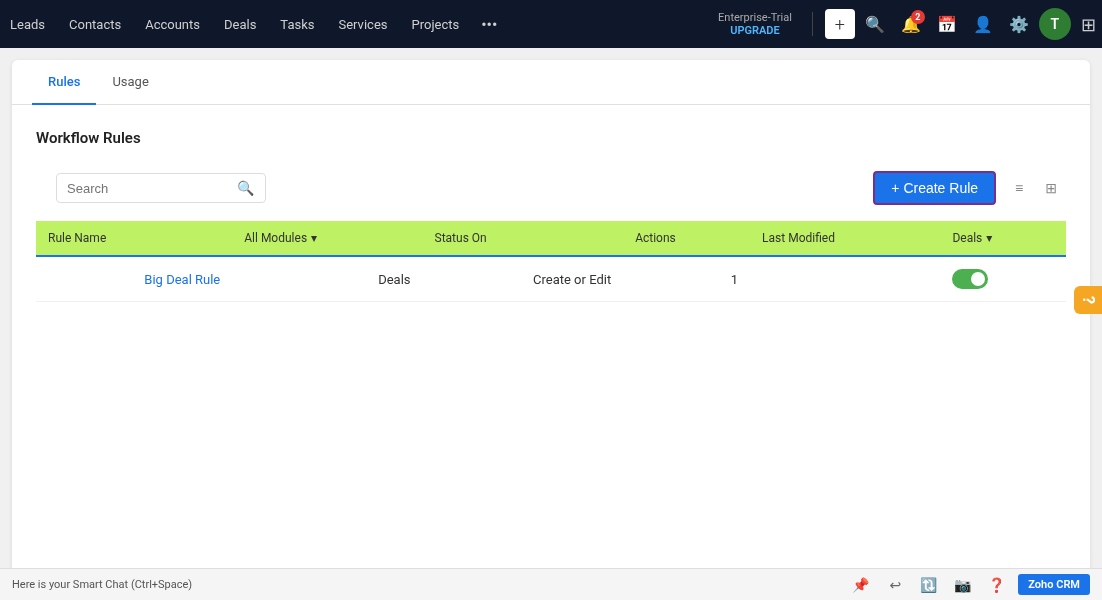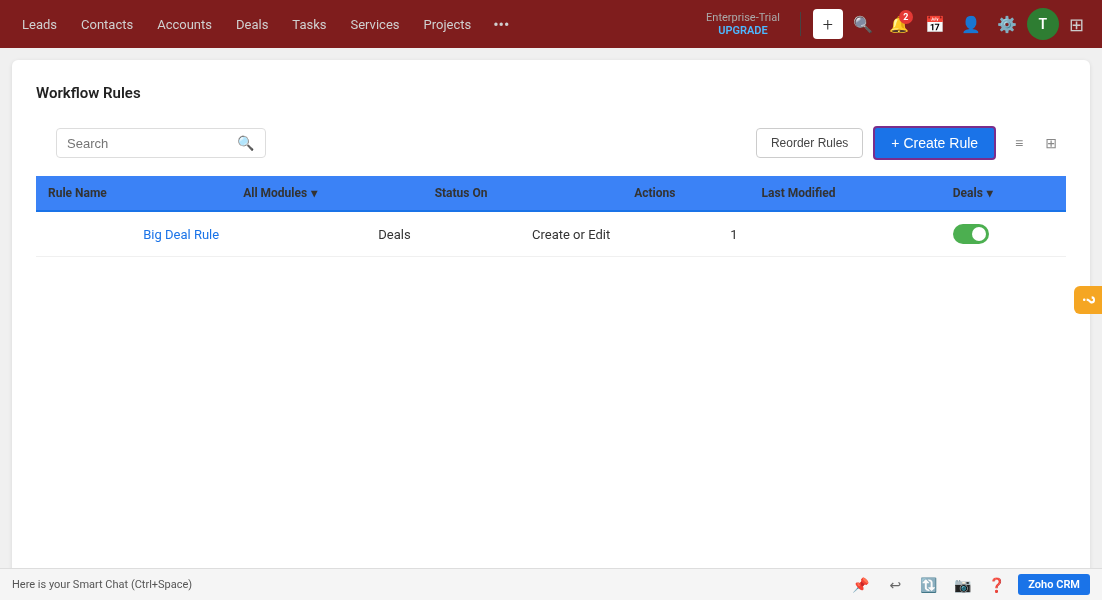--- a/index.html
+++ b/index.html
@@ -1,24 +1,24 @@
 <!DOCTYPE html>
 <html><head>
   <meta charset="utf-8">
   <style>
     * { box-sizing: border-box; margin: 0; padding: 0; }
     body { font-family: -apple-system, BlinkMacSystemFont, 'Segoe UI', Roboto, sans-serif; background: #f0f0f0; font-size: 13px; }
 
     
     .topnav {
-      background: #7f1d1d;
+      background: #0f172a;
       display: flex;
       align-items: center;
       height: 48px;
-      padding: 0 12px;
+      padding: 0 0;
       gap: 4px;
       color: #ccc;
     }
     .nav-item {
       color: #d0d0d0;
       padding: 6px 10px;
       cursor: pointer;
       font-size: 13px;
       border-radius: 4px;
       white-space: nowrap;
@@ -154,22 +154,22 @@
     .view-btn {
       padding: 6px 8px; cursor: pointer; color: #888; font-size: 14px;
       border: 1px solid transparent; border-radius: 3px;
     }
 
     
     .rules-table { width: 100%; border-collapse: collapse; }
     .rules-table thead tr { border-bottom: 2px solid #1a73e8; }
     .rules-table th {
       text-align: left; padding: 10px 12px;
-      font-size: 12px; font-weight: 700; color: #333;
-      background: #3b82f6;
+      font-size: 12px; font-weight: 400; color: #333;
+      background: #bef264;
     }
     .th-with-arrow { display: flex; align-items: center; gap: 4px; cursor: pointer; }
     .rules-table td { padding: 12px 12px; font-size: 13px; color: #333; border-bottom: 1px solid #f0f0f0; text-align: right; }
     .rule-link { color: #1a73e8; cursor: pointer; text-decoration: none; }
 
     
     .toggle {
       width: 36px; height: 20px;
       background: #4caf50;
       border-radius: 10px;
@@ -256,31 +256,34 @@
   </div>
   <div class="nav-icon-btn">📅</div>
   <div class="nav-icon-btn">👤</div>
   <div class="nav-icon-btn">⚙️</div>
   <div class="avatar">T</div>
   <div class="grid-icon">⊞</div>
 </nav>
 
 <div class="main-content">
 
+  <div class="tabs">
+    <div class="tab active">Rules</div>
+    <div class="tab">Usage</div>
+  </div>
 
   <div class="content-area">
     <h1 class="page-title">Workflow Rules</h1>
 
     <div class="toolbar">
       <div class="search-box">
         <input type="text" placeholder="Search" style="">
         <span class="search-icon-inner">🔍</span>
       </div>
       <div class="toolbar-right">
-        <button class="reorder-btn">Reorder Rules</button>
         <button class="create-rule-btn">+ Create Rule</button>
         <div class="view-toggle">
           <span class="view-btn">≡</span>
           <span class="view-btn">⊞</span>
         </div>
       </div>
     </div>
 
     <table class="rules-table">
       <thead>

